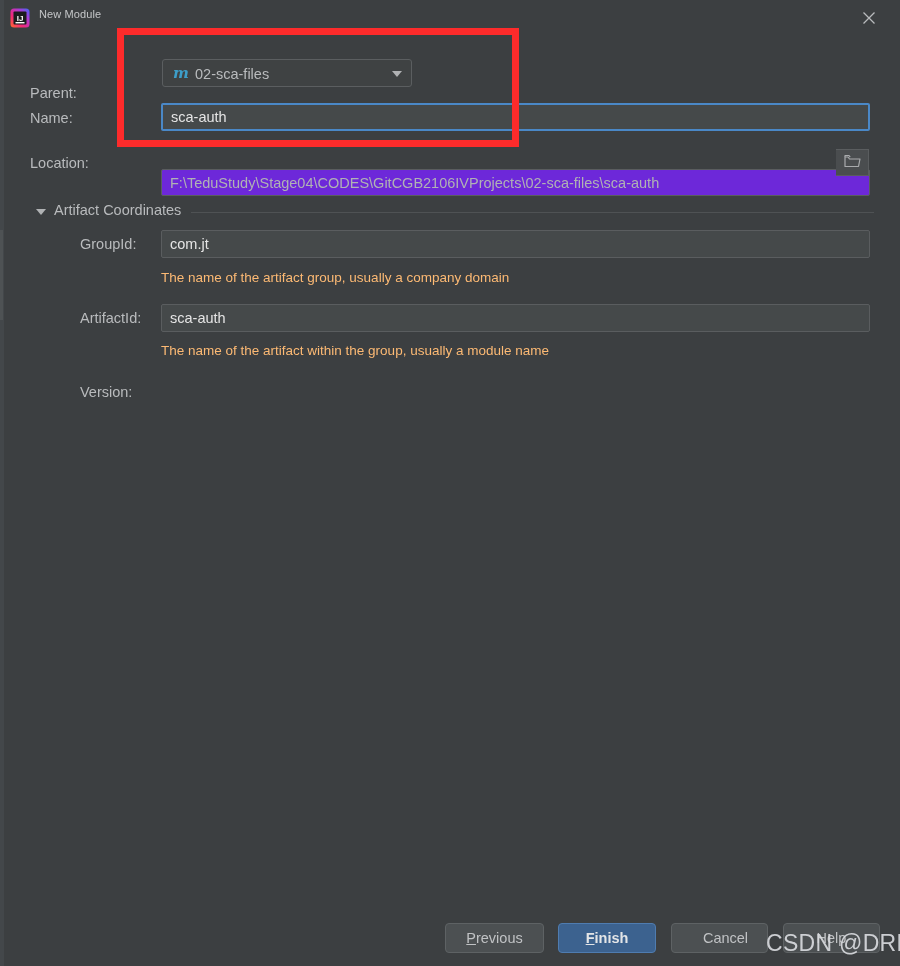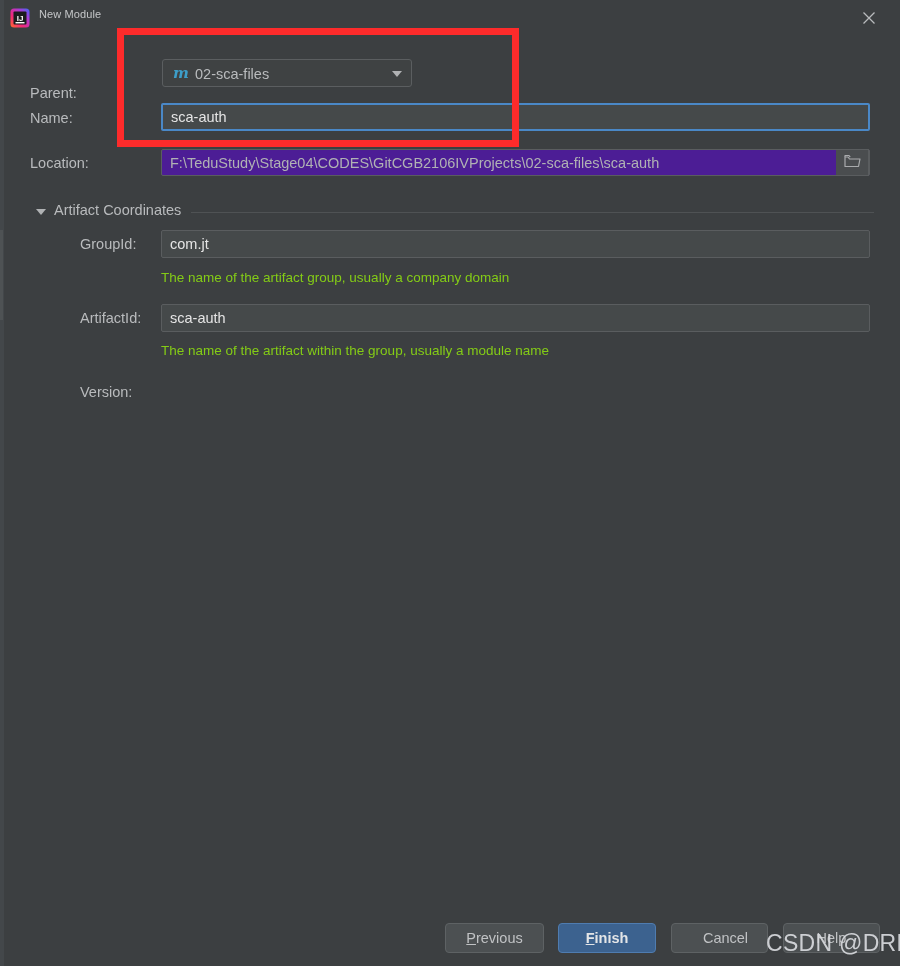--- a/index.html
+++ b/index.html
@@ -89,22 +89,23 @@
     white-space: nowrap;
     overflow: hidden;
     text-overflow: clip;
   }
   .text-field.focused {
     border: 2px solid #4a88c7;
     background: #45494a;
     line-height: 24px;
   }
   .text-field.readonly {
-    background: #4c1d95;
+    background: #6d28d9;
     color: #b0b2b4;
+    margin-top: 20px;
   }
 
   
   #parent-combo {
     position: absolute;
     left: 162px; top: 59px;
     width: 250px; height: 28px;
     box-sizing: border-box;
     background: #3f4243;
     border: 1px solid #5b5e60;
@@ -178,21 +179,21 @@
     position: absolute;
     left: 155px; top: 10px;
     right: 0;
     height: 1px;
     background: #4f5254;
   }
 
   .hint-text {
     position: absolute;
     font-size: 13.5px;
-    color: #84cc16;
+    color: #fdba74;
     white-space: nowrap;
   }
 
   
   .dlg-button {
     position: absolute;
     box-sizing: border-box;
     height: 30px;
     background: #4c5052;
     border: 1px solid #5e6264;

